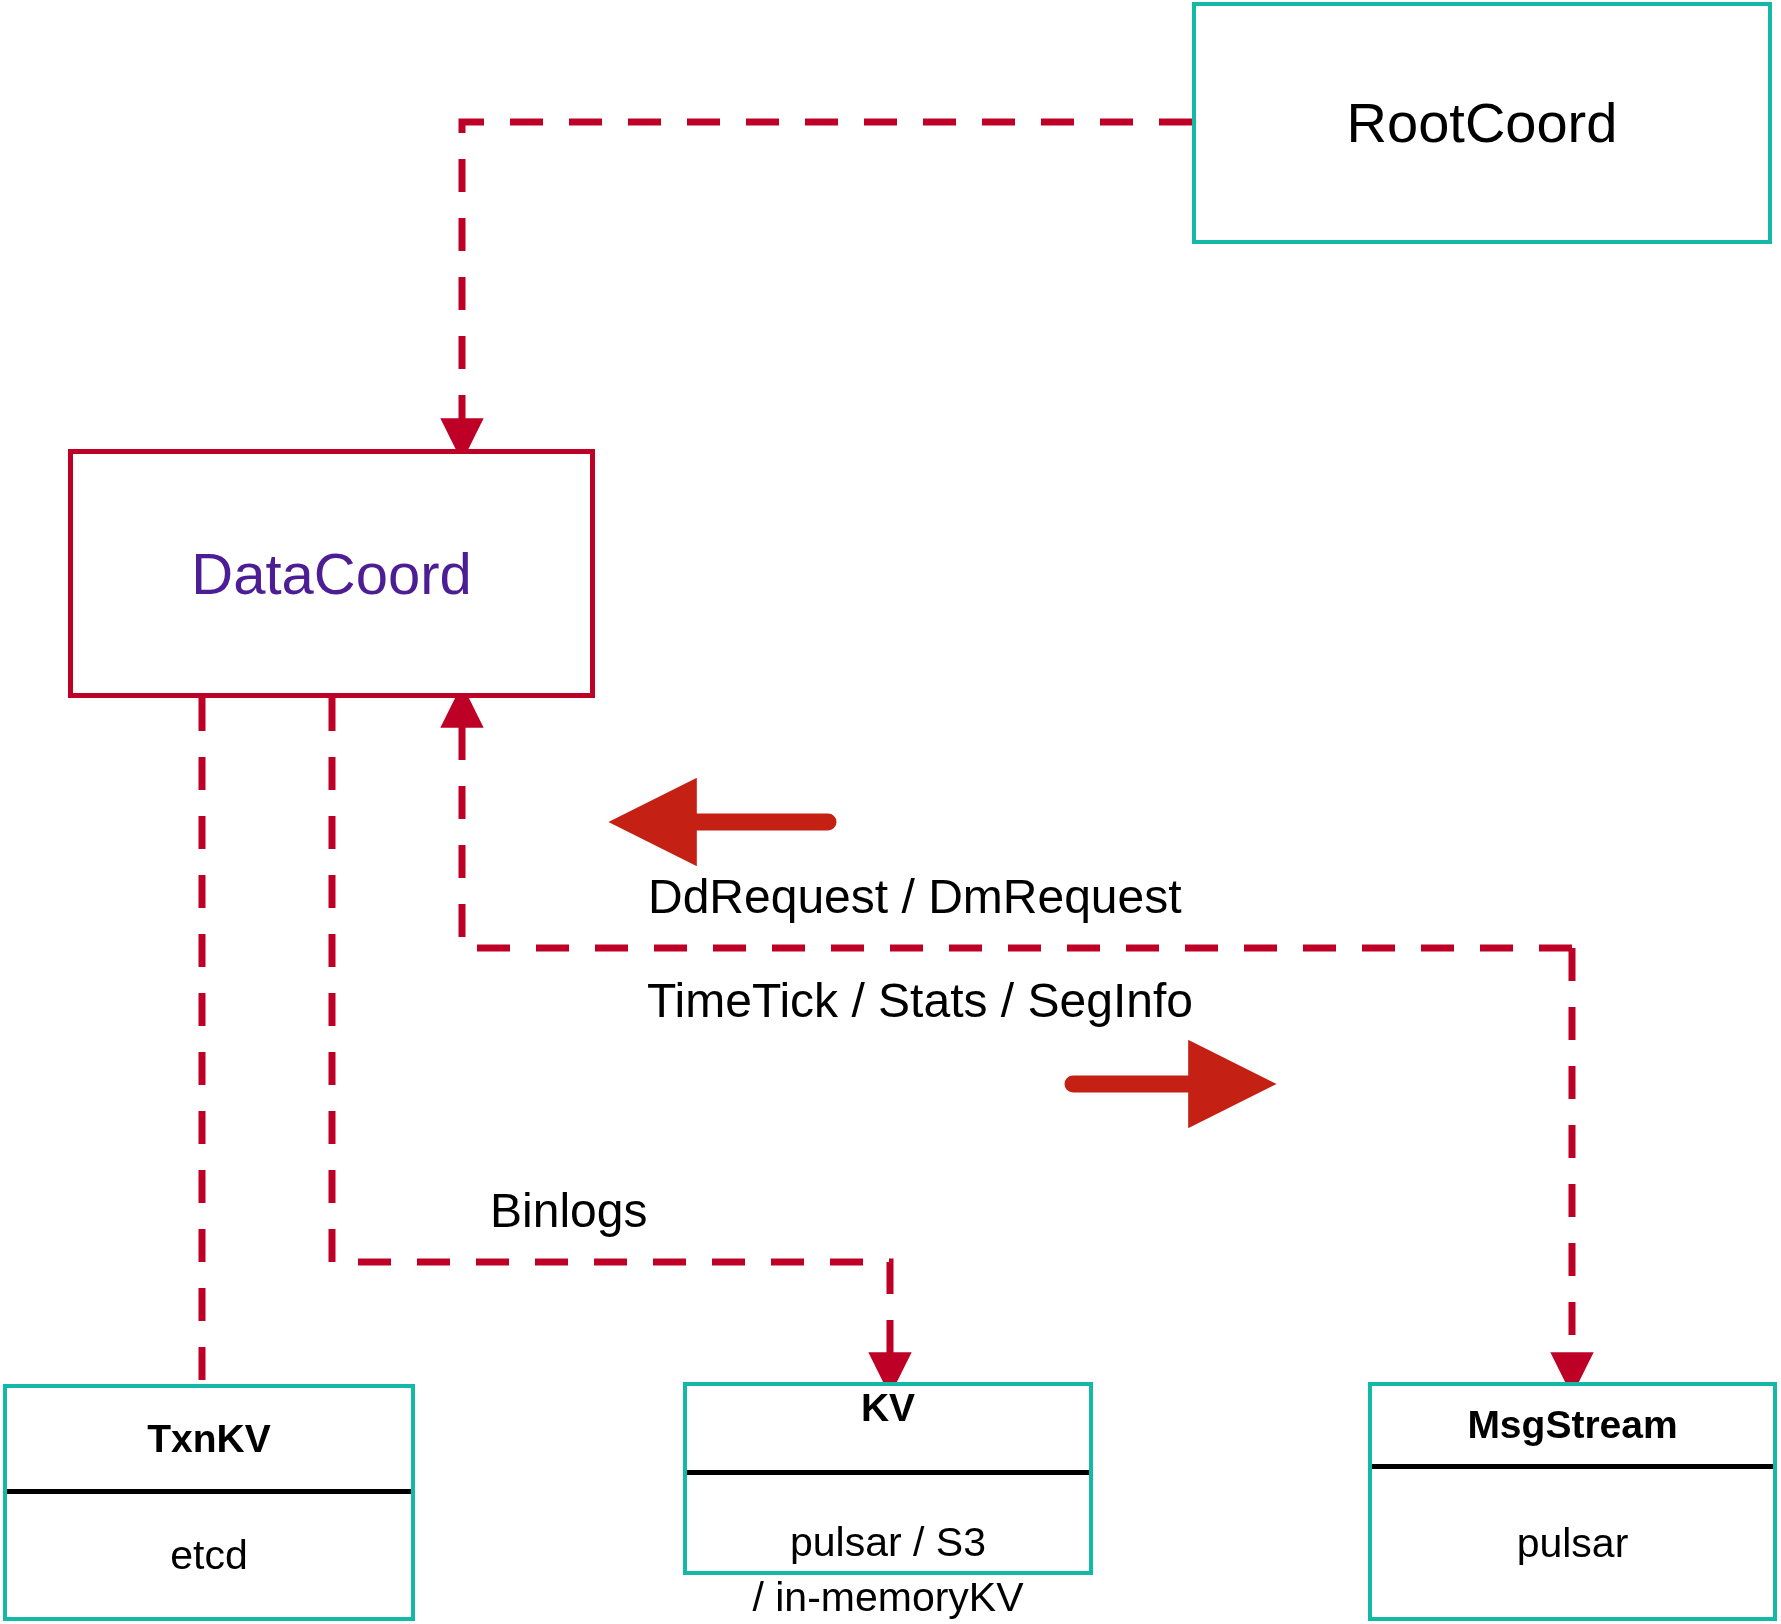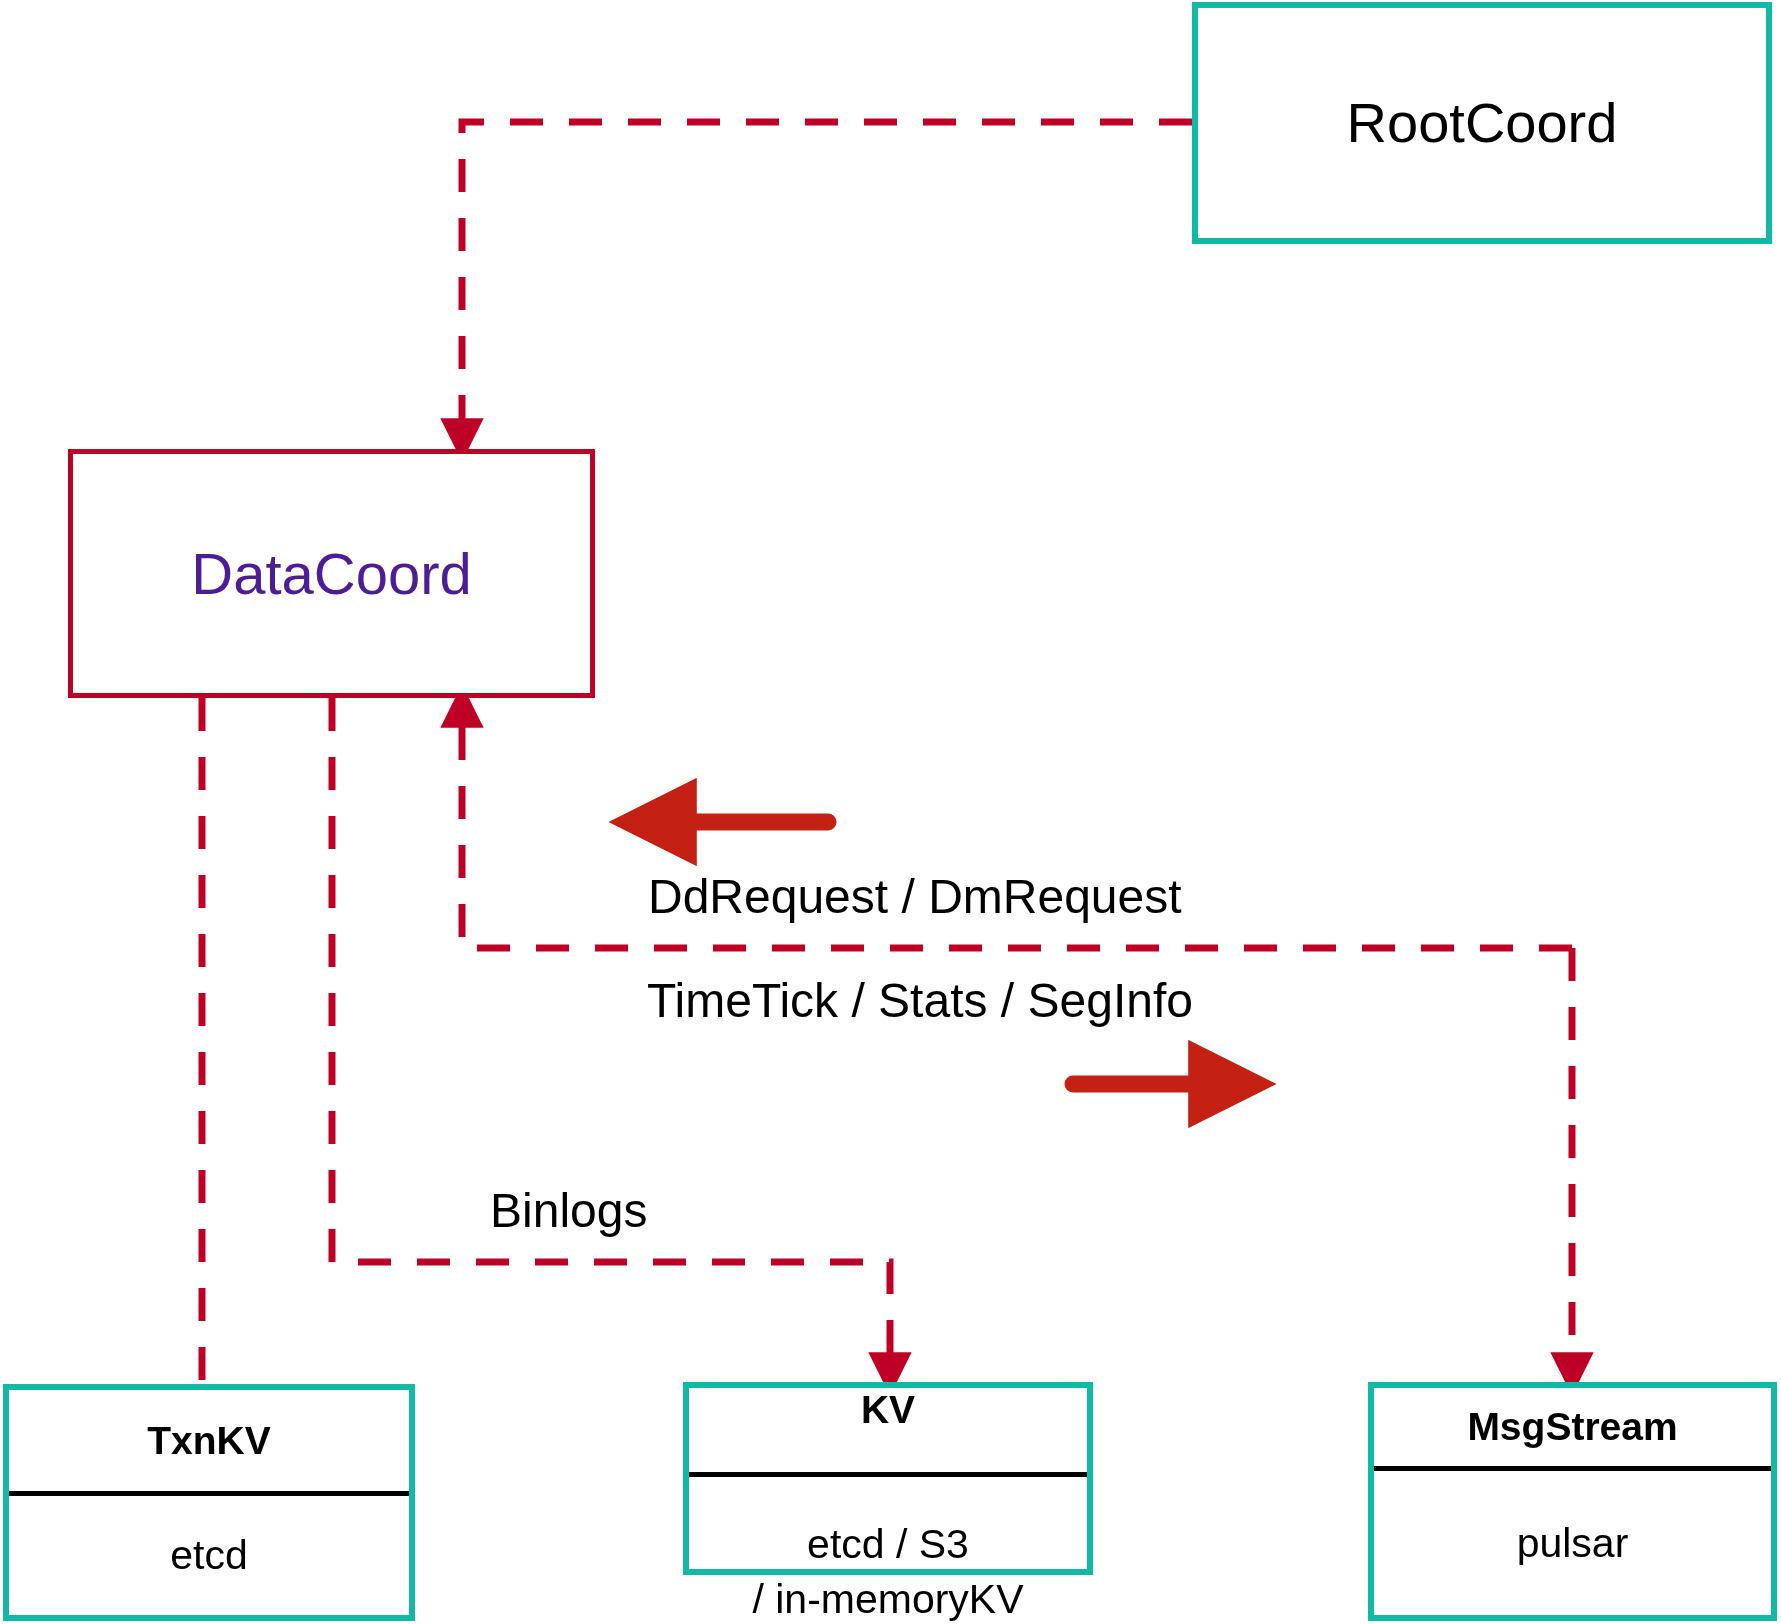--- a/index.html
+++ b/index.html
@@ -24,21 +24,21 @@
     pointer-events: none;
   }
   .node {
     position: absolute;
     box-sizing: border-box;
     background: #ffffff;
     display: flex;
     flex-direction: column;
   }
   .node.black {
-    border: 6px solid #14b8a6;
+    border: 4px solid #14b8a6;
   }
   .node.red {
     border: 5px solid #BE0026;
   }
   .node-title {
     display: flex;
     align-items: center;
     justify-content: center;
     text-align: center;
     width: 100%;
@@ -128,21 +128,21 @@
   <div class="node black" style="left:3px; top:1384px; width:412px; height:237px;">
     <div class="node-title bold-title" style="height:101px;border-radius:28px;">TxnKV</div>
     <div class="divider"></div>
     <div class="node-body plain-body">etcd</div>
   </div>
 
   <div class="node black" style="left:683px; top:1382px; width:410px; height:193px;gap:40px;">
     <div class="node-title bold-title" style="height:78px;">KV</div>
     <div class="divider"></div>
     <div class="node-body plain-body" style="flex-direction:column;">
-      <div>etcd / S3</div>
+      <div>pulsar / S3</div>
       <div>/ in-memoryKV</div>
     </div>
   </div>
 
   <div class="node black" style="left:1368px; top:1382px; width:409px; height:239px;">
     <div class="node-title bold-title" style="height:78px;">MsgStream</div>
     <div class="divider"></div>
     <div class="node-body plain-body">pulsar</div>
   </div>
 

